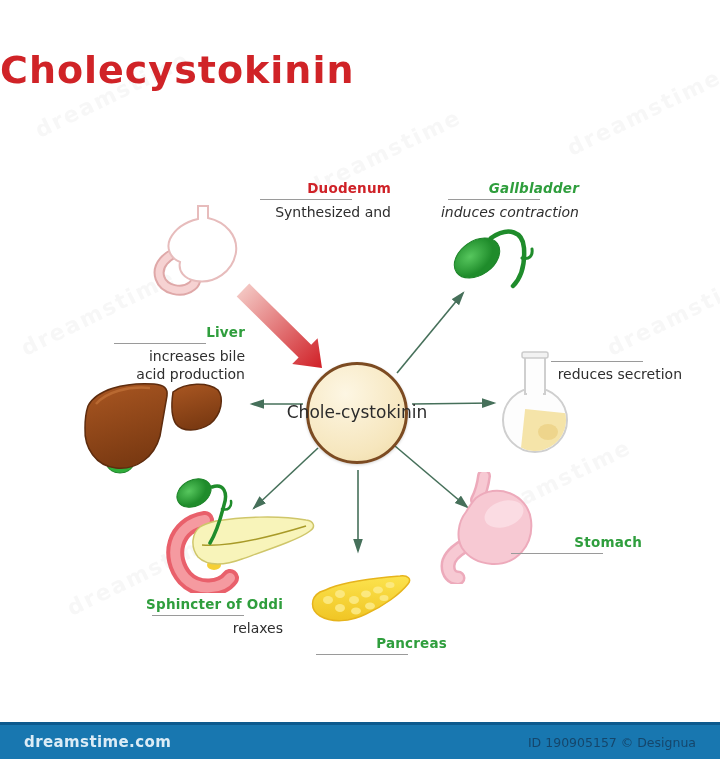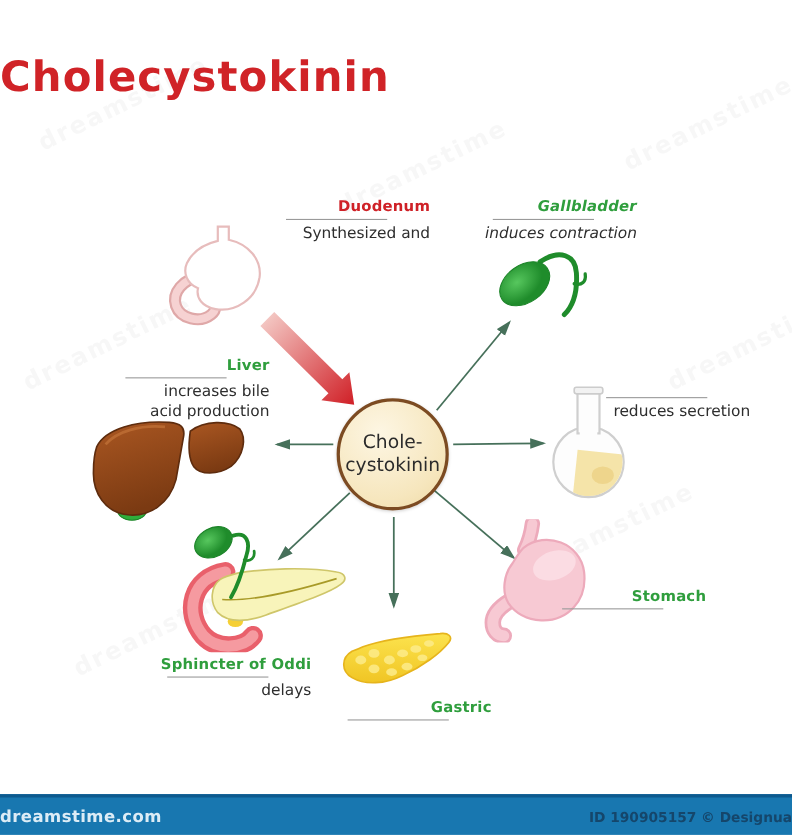--- a/index.html
+++ b/index.html
@@ -9,37 +9,37 @@
   .wm{position:absolute;font-size:22px;font-weight:bold;letter-spacing:2px;color:#777;
       opacity:.055;transform:rotate(-26deg);white-space:nowrap;pointer-events:none;}
   .wm.light{color:#fff;opacity:.30;font-size:15px;}
   
   .title{position:absolute;top:48px;left:0;width:100%;text-align:left;
          font-size:38px;font-weight:bold;color:#d02327;letter-spacing:1px;}
   
   .center-circle{position:absolute;left:306px;top:362px;width:96px;height:96px;border-radius:50%;
          border:3px solid #7c4b22;box-shadow:0 1px 3px rgba(0,0,0,.18);
          background:radial-gradient(circle at 38% 30%, #fdf6e3 0%, #f6e6bd 68%, #eed9a4 100%);
-         display:flex;flex-direction:column;justify-content:center;align-items:center;
+         display:flex;flex-direction:row;justify-content:center;align-items:center;
          font-size:17px;color:#2b2b2b;line-height:1.25;text-align:center;}
   
   .node-label{position:absolute;width:170px;transform:translateX(-50%);text-align:right;}
   .node-name{font-size:13.5px;font-weight:bold;color:#2f9e3d;letter-spacing:.2px;}
   .node-name.red{color:#cf2127;}
   .rule{width:92px;height:1px;background:#9a9a9a;margin:3px auto;}
   .node-desc{font-size:14px;color:#2e2e2e;line-height:1.3;}
   
   .organ{position:absolute;pointer-events:none;}
   #arrows{position:absolute;left:0;top:0;pointer-events:none;}
   
   .footer{position:absolute;left:0;right:0;bottom:0;height:34px;background:#1877b0;
           border-top:3px solid #0d5a8e;display:flex;align-items:center;
-          justify-content:space-between;padding:0 0;box-sizing:content-box;}
+          justify-content:space-between;padding:0 24px;box-sizing:content-box;}
   .brand{color:#dcecf6;font-size:15px;font-weight:bold;letter-spacing:.4px;}
-  .credit{color:#15466b;font-size:12.5px;font-weight:bold;}
+  .credit{color:#15466b;font-size:12.5px;font-weight:normal;}
 </style>
 </head>
 <body>
 
 <div class="canvas">
 
   <span class="wm" style="left:28px;top:82px;">dreamstime</span>
   <span class="wm" style="left:300px;top:140px;">dreamstime</span>
   <span class="wm" style="left:560px;top:100px;">dreamstime</span>
   <span class="wm" style="left:14px;top:300px;">dreamstime</span>
@@ -217,29 +217,29 @@
       <div></div>
     </div>
   </div>
 
   <div class="node-label" style="left:557px;top:534px;">
     <div class="node-name">Stomach</div>
     <div class="rule"></div>
   </div>
 
   <div class="node-label" style="left:362px;top:635px;">
-    <div class="node-name">Gastric</div>
+    <div class="node-name">Pancreas</div>
     <div class="rule"></div>
   </div>
 
   <div class="node-label" style="left:198px;top:596px;">
     <div class="node-name">Sphincter of Oddi</div>
     <div class="rule"></div>
     <div class="node-desc">
-      <div>delays</div>
+      <div>relaxes</div>
       <div></div>
     </div>
   </div>
 
   <div class="footer">
     <span class="brand">dreamstime.com</span>
     <span class="credit">ID 190905157 © Designua</span>
   </div>
 
 </div>

